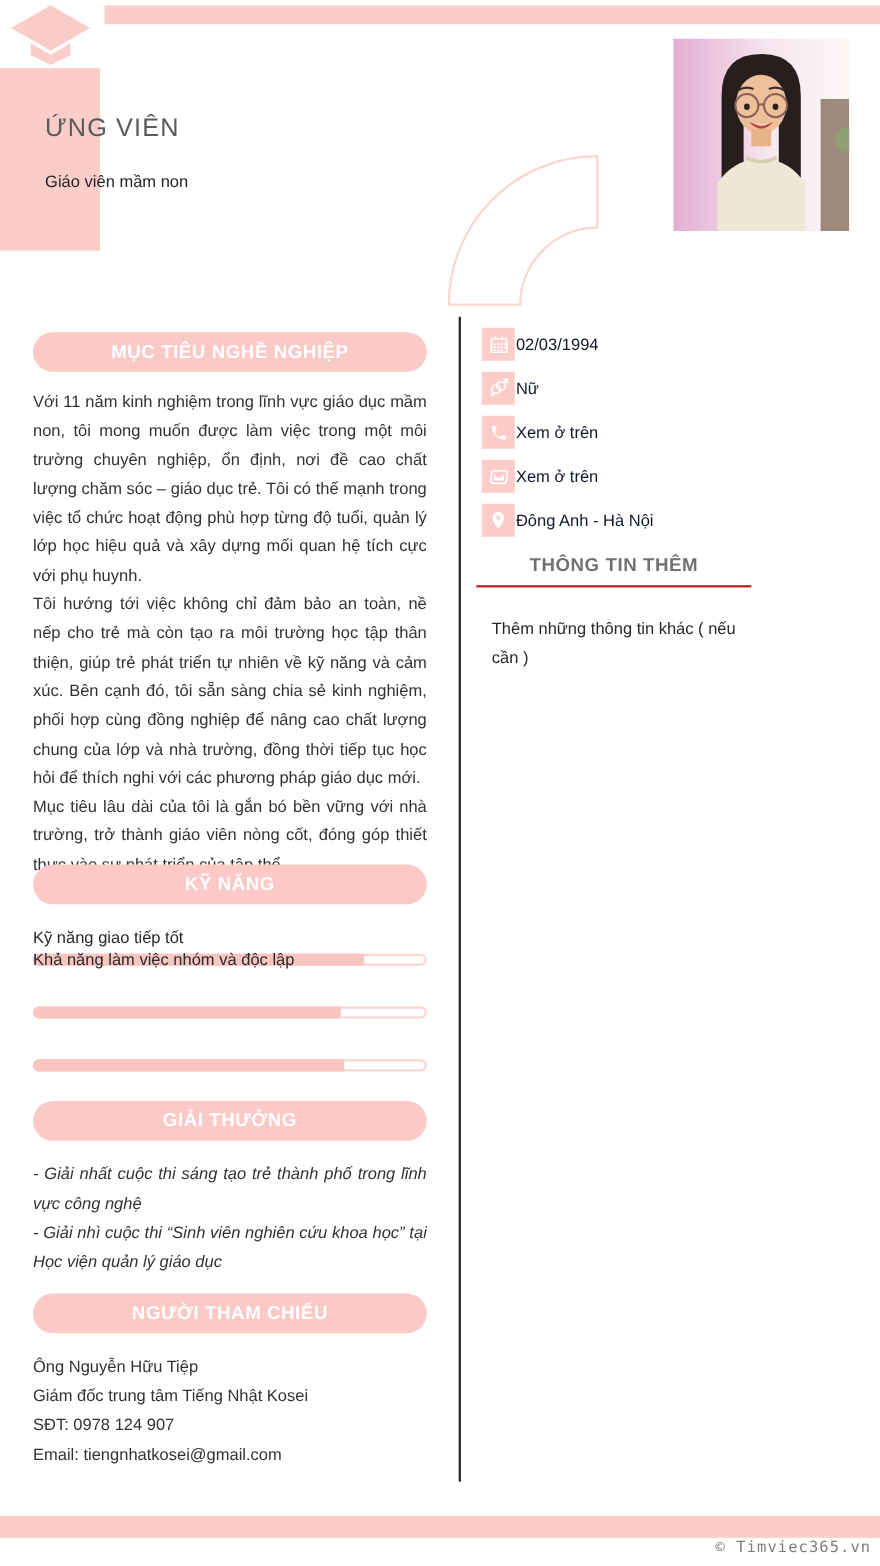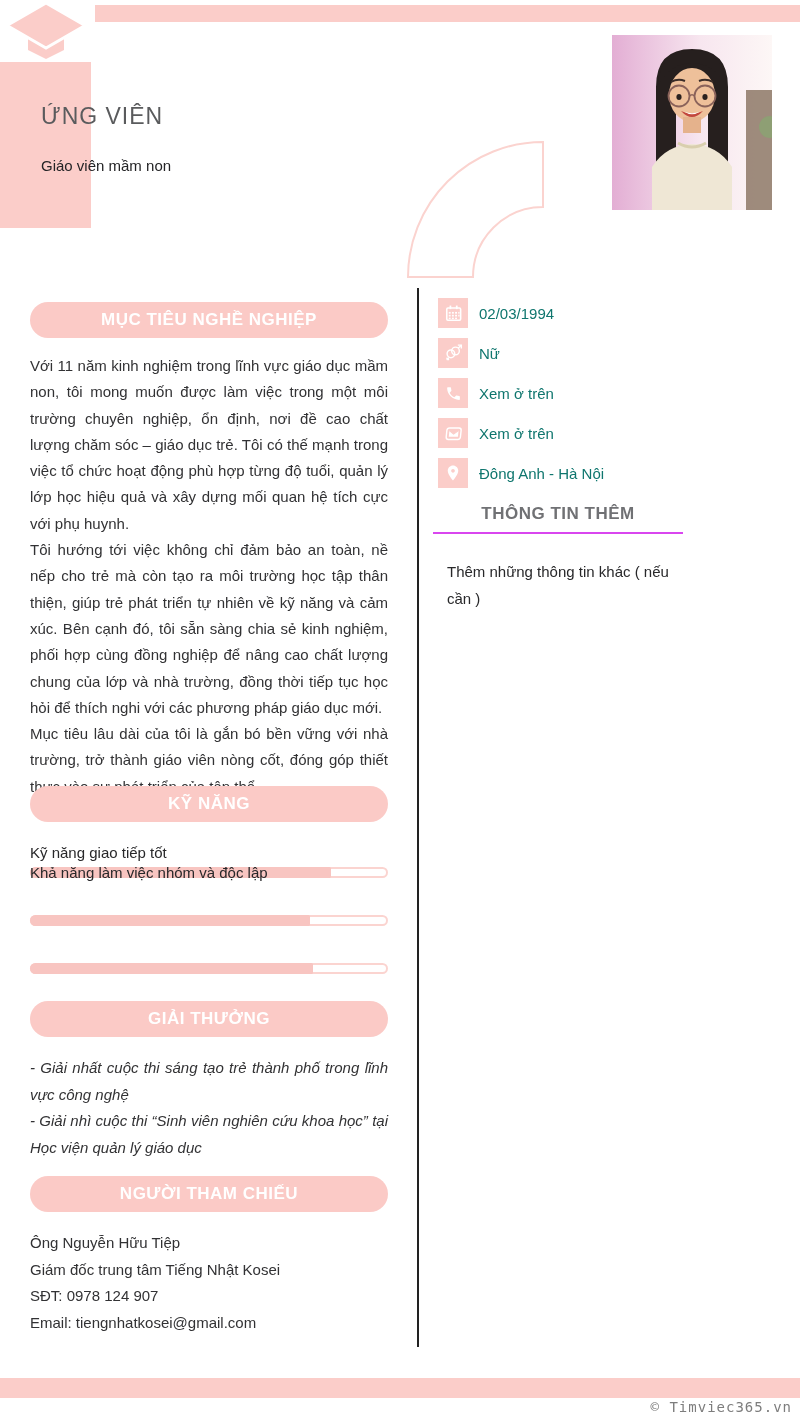--- a/index.html
+++ b/index.html
@@ -8,23 +8,23 @@
   .abs{position:absolute;}
   
   .top-bar{left:95px;top:5px;width:705px;height:17px;background:#fbcdc9;}
   .left-block{left:0;top:62px;width:91px;height:166px;background:#fbcdc9;}
   .cv-title{left:41px;top:103px;font-size:23px;letter-spacing:1px;color:#5a5b5d;font-weight:400;}
   .cv-subtitle{left:41px;top:157px;font-size:15px;color:#242426;}
   
   .vdivider{left:417px;top:288px;width:2px;height:1059px;background:#222;}
   .info-row{left:438px;width:333px;height:30px;display:flex;align-items:center;}
   .icon-sq{width:30px;height:30px;background:#fbcdc9;flex:0 0 30px;display:flex;align-items:center;justify-content:center;}
-  .info-text{margin-left:11px;font-size:15px;color:#0f766e;}
+  .info-text{margin-left:1px;font-size:15px;color:#0f172a;}
   .info-heading{left:433px;top:504px;width:250px;text-align:center;font-size:17px;font-weight:bold;
-                color:#707174;letter-spacing:.5px;padding-bottom:8px;border-bottom:2px solid #d946ef;}
+                color:#707174;letter-spacing:.5px;padding-bottom:8px;border-bottom:2px solid #b91c1c;}
   .more-info{left:447px;top:558px;width:238px;font-size:15px;line-height:27px;color:#28282a;}
   
   .pill{left:30px;width:358px;height:36px;background:#fbcac6;border-radius:18px;
         color:#fff;font-size:17px;font-weight:bold;letter-spacing:.5px;
         display:flex;align-items:center;justify-content:center;}
   .pill-objective{top:302px;} .pill-skills{top:786px;} .pill-awards{top:1001px;} .pill-refs{top:1176px;}
   .objective{left:30px;top:353px;width:358px;font-size:15px;line-height:26.3px;text-align:justify;}
   .objective p{margin:0;}
   .skill-label{left:30px;width:358px;font-size:15px;color:#28282a;}
   .skill-bar{left:30px;width:354px;height:7px;border:2px solid #fbd4d0;border-radius:7px;background:#fff;}

